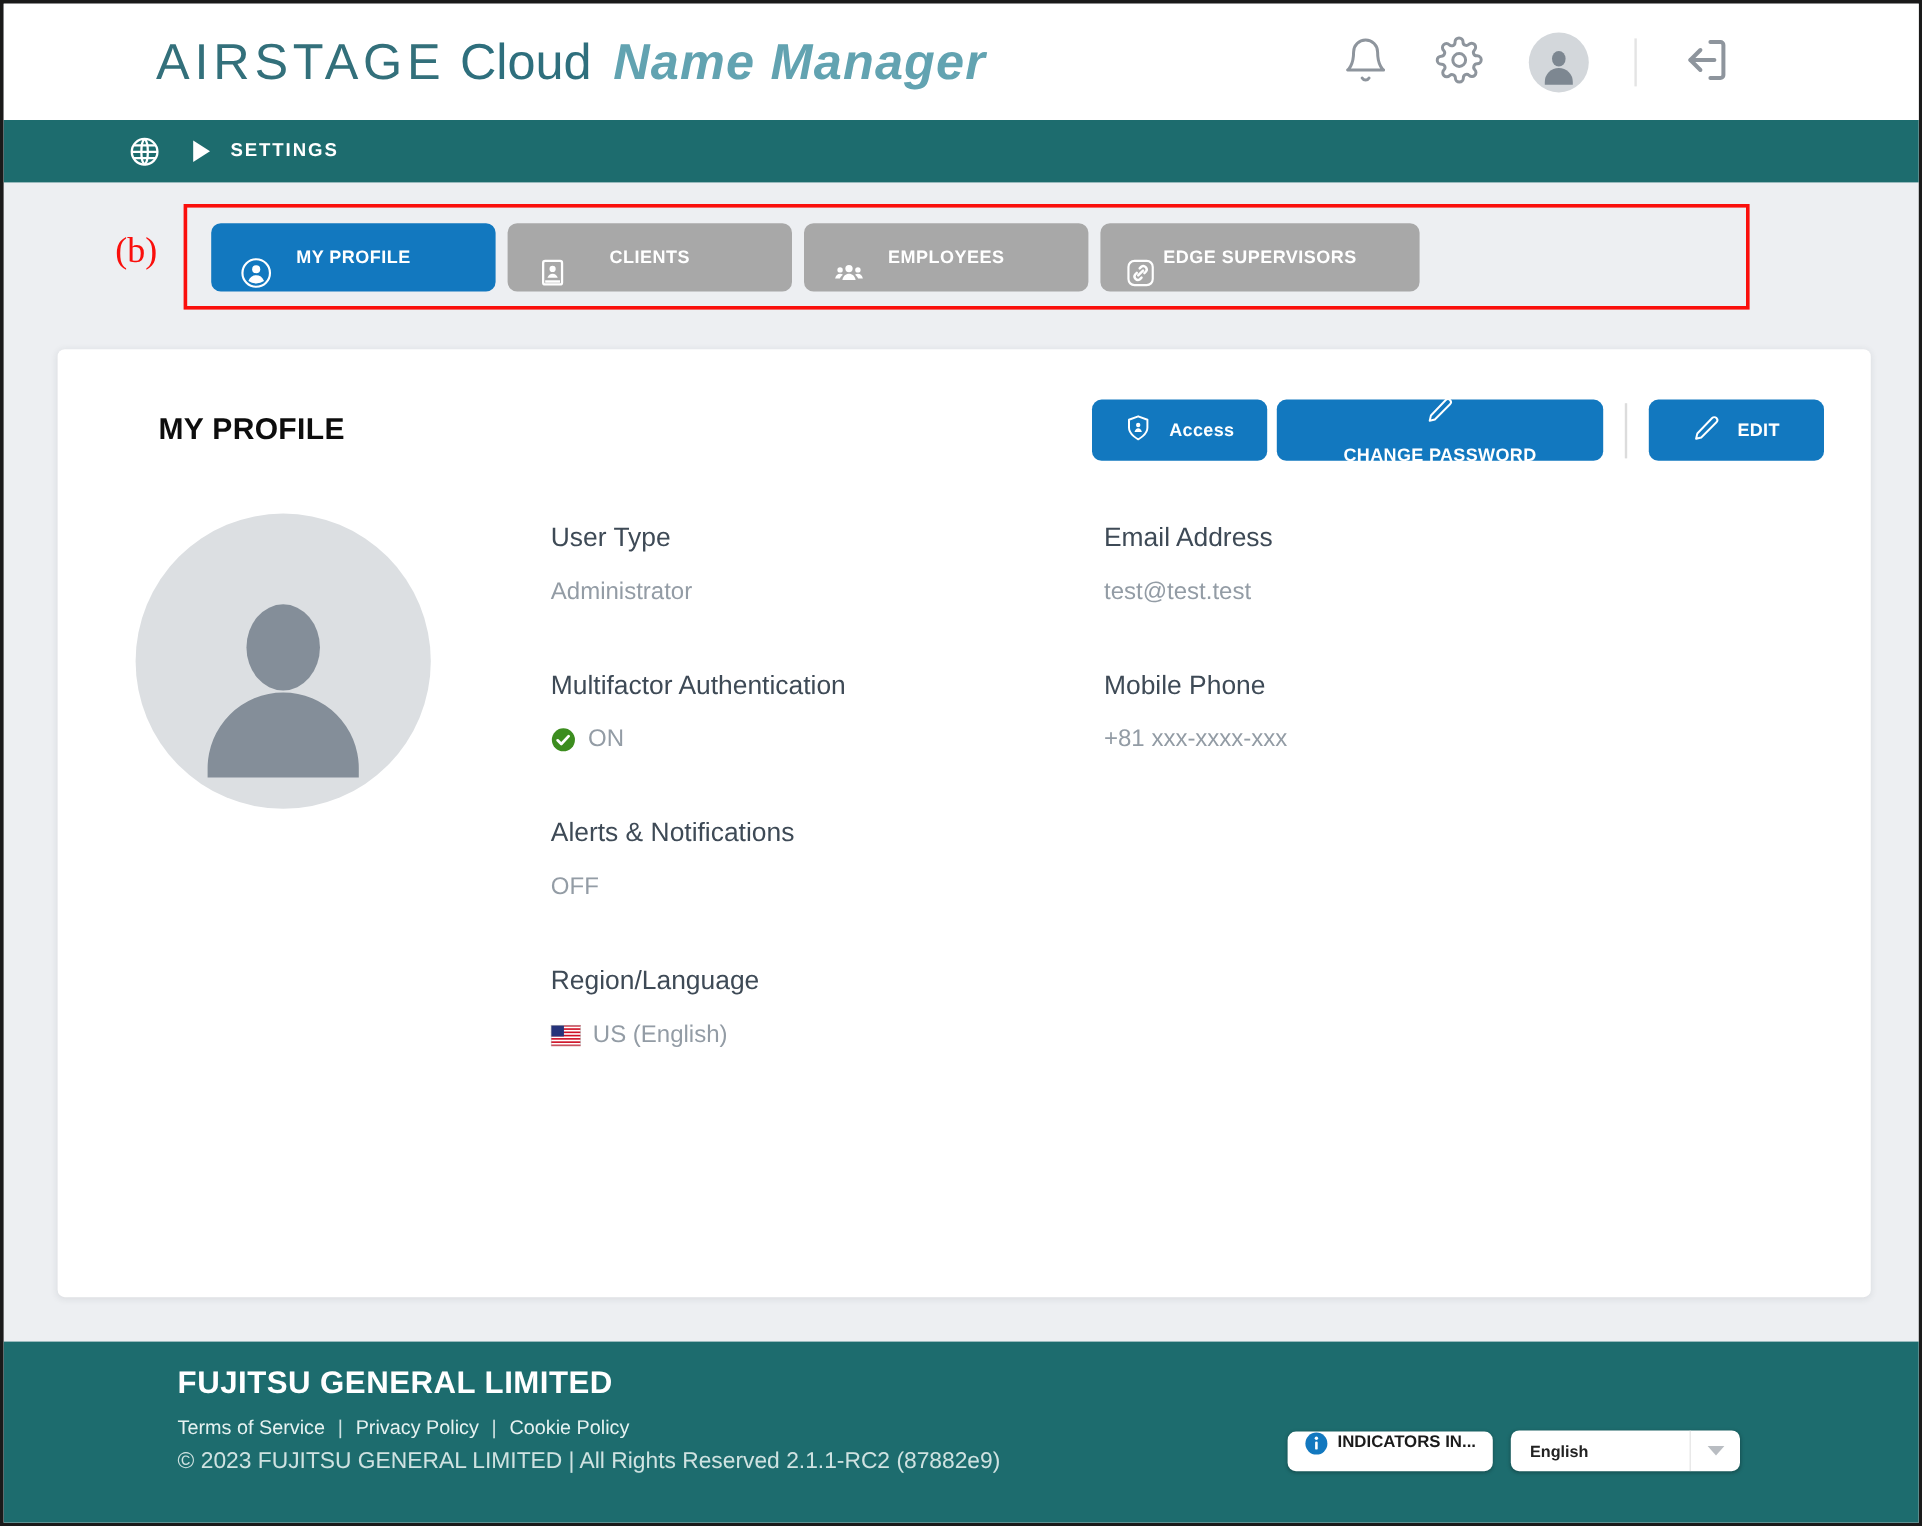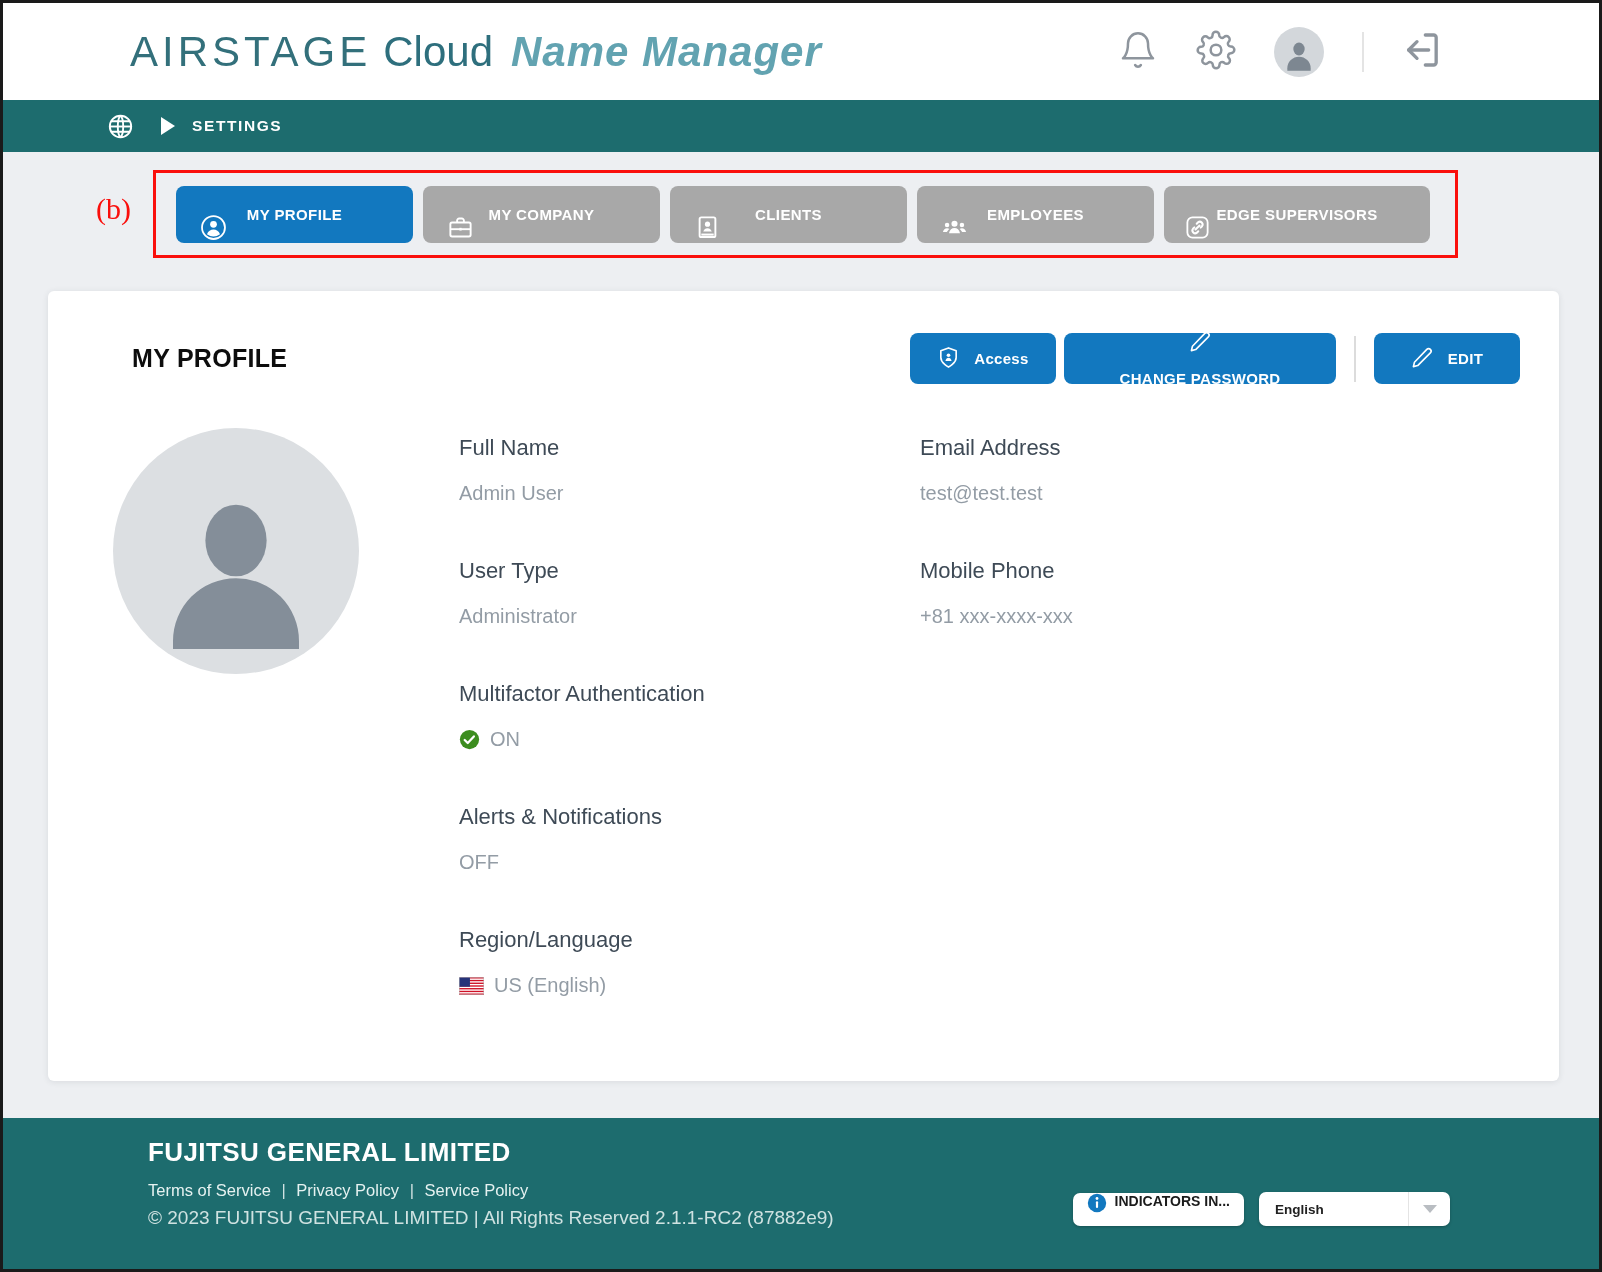--- a/index.html
+++ b/index.html
@@ -182,31 +182,20 @@
         <span>
           <svg viewBox="0 0 24 24" width="27" height="27" fill="#fff">
             <circle cx="12" cy="12" r="10.2" fill="none" stroke="#fff" stroke-width="1.6"></circle>
             <circle cx="12" cy="9.2" r="3"></circle>
             <path d="M6.2 17.9c1.1-2.9 3.3-4.2 5.8-4.2s4.7 1.3 5.8 4.2a10.2 10.2 0 0 1-11.6 0z"></path>
           </svg>
         </span>
         <span>MY PROFILE</span>
       </button>
 
-      <button class="tab tab-inactive">
-        <span>
-          <svg viewBox="0 0 24 24" width="27" height="27" fill="none" stroke="#fff" stroke-width="1.7">
-            <rect x="3" y="7.5" width="18" height="12.5" rx="1.5"></rect>
-            <path d="M9 7.5V5.8A1.8 1.8 0 0 1 10.8 4h2.4A1.8 1.8 0 0 1 15 5.8v1.7"></path>
-            <path d="M3 13.5h18"></path>
-            <rect x="11" y="12.3" width="2" height="2.4" fill="#fff" stroke="none"></rect>
-          </svg>
-        </span>
-        <span>MY COMPANY</span>
-      </button>
 
       <button class="tab tab-inactive">
         <span>
           <svg viewBox="0 0 24 24" width="27" height="27" fill="#fff">
             <rect x="5" y="3" width="14" height="17.5" rx="1.5" fill="none" stroke="#fff" stroke-width="1.7"></rect>
             <circle cx="12" cy="9" r="2.3"></circle>
             <path d="M8.2 15.6c.7-2 2.1-3 3.8-3s3.1 1 3.8 3z"></path>
             <rect x="6.5" y="17.4" width="11" height="1.8"></rect>
           </svg>
         </span>
@@ -279,24 +268,20 @@
     <div class="avatar-big">
       <span>
         <svg viewBox="0 0 24 24" width="210" height="210" fill="#848e99">
           <ellipse cx="12" cy="9.2" rx="3.5" ry="4.1"></ellipse>
           <path d="M4.8 21.6v-.9a7.2 7.2 0 0 1 14.4 0v.9z"></path>
         </svg>
       </span>
     </div>
 
     <div class="col col-left">
-      <div class="field">
-        <div class="f-label">Full Name</div>
-        <div class="f-value">Admin User</div>
-      </div>
       <div class="field">
         <div class="f-label">User Type</div>
         <div class="f-value">Administrator</div>
       </div>
       <div class="field">
         <div class="f-label">Multifactor Authentication</div>
         <div class="f-value">
           <span class="check-icon">
             <svg viewBox="0 0 24 24" width="21" height="21">
               <circle cx="12" cy="12" r="11" fill="#3c8d1f"></circle>
@@ -347,21 +332,21 @@
   </section>
 
   <footer class="app-footer">
     <div class="f-left">
       <div class="f-company">FUJITSU GENERAL LIMITED</div>
       <div class="f-links">
         <span class="f-link">Terms of Service</span>
         <span class="f-sep">|</span>
         <span class="f-link">Privacy Policy</span>
         <span class="f-sep">|</span>
-        <span class="f-link">Service Policy</span>
+        <span class="f-link">Cookie Policy</span>
       </div>
       <div class="f-copy">© 2023 FUJITSU GENERAL LIMITED | All Rights Reserved 2.1.1-RC2 (87882e9)</div>
     </div>
     <div class="f-right">
       <button class="pill-btn">
         <span>
           <svg viewBox="0 0 24 24" width="20" height="20">
             <circle cx="12" cy="12" r="11" fill="#1278bf"></circle>
             <rect x="10.7" y="10" width="2.6" height="8" rx="1.2" fill="#fff"></rect>
             <circle cx="12" cy="6.6" r="1.7" fill="#fff"></circle>

